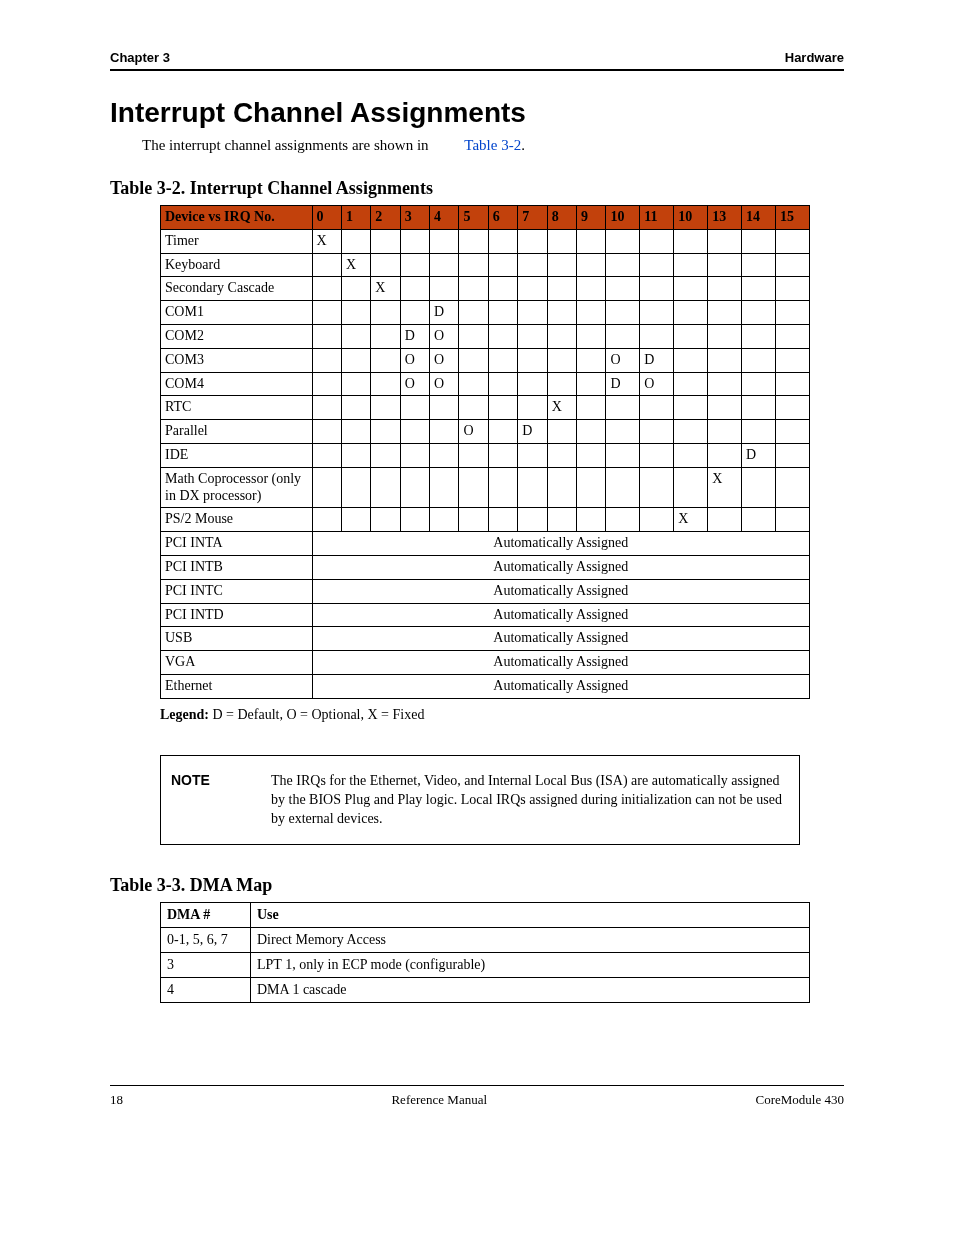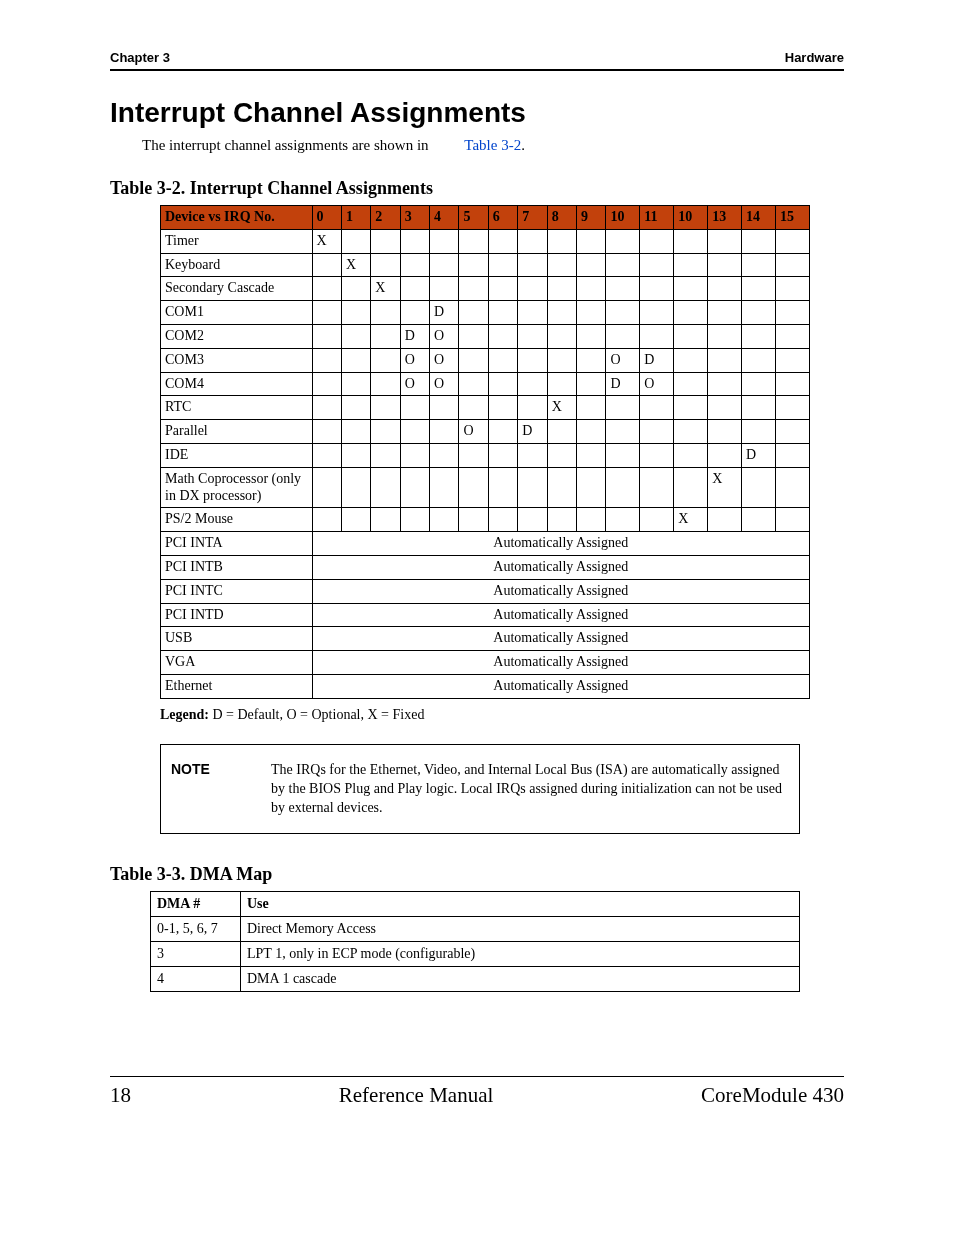--- a/index.html
+++ b/index.html
@@ -62,21 +62,21 @@
   }
   table.irq th {
     font-weight: bold;
     background: #c2410c;
   }
   table.irq .devcol { width: 134px; }
   table.irq .irqcol { width: 26px; }
   table.irq .irqcolw { width: 30px; }
   table.irq td.auto { text-align: center; }
   .legend {
-    margin: 8px 0 21px 50px;
+    margin: 8px 0 32px 50px;
     font-size: 14px;
   }
   .note-box {
     border: 1px solid #000;
     margin: 0 0 30px 50px;
     width: 640px;
     display: flex;
     padding: 16px 10px;
     box-sizing: border-box;
   }
@@ -87,40 +87,40 @@
     width: 100px;
     flex-shrink: 0;
   }
   .note-box .note-body {
     font-size: 14px;
     line-height: 1.35;
   }
   table.dma {
     border-collapse: collapse;
     width: 650px;
-    margin-left: 40px;
+    margin-left: 50px;
   }
   table.dma th, table.dma td {
     border: 1px solid #000;
     padding: 4px 6px;
     font-size: 14px;
     text-align: left;
   }
   table.dma th { font-weight: bold; }
   table.dma .dmacol { width: 90px; }
   .footer {
     position: absolute;
     left: 110px;
     right: 110px;
     bottom: 40px;
     border-top: 1px solid #000;
     padding-top: 6px;
     display: flex;
     justify-content: space-between;
-    font-size: 21px;
+    font-size: 13px;
   }
 </style>
 </head>
 <body>
 
 <div class="page">
 
   <div class="running-header">
     <span>Chapter 3</span>
     <span>Hardware</span>

